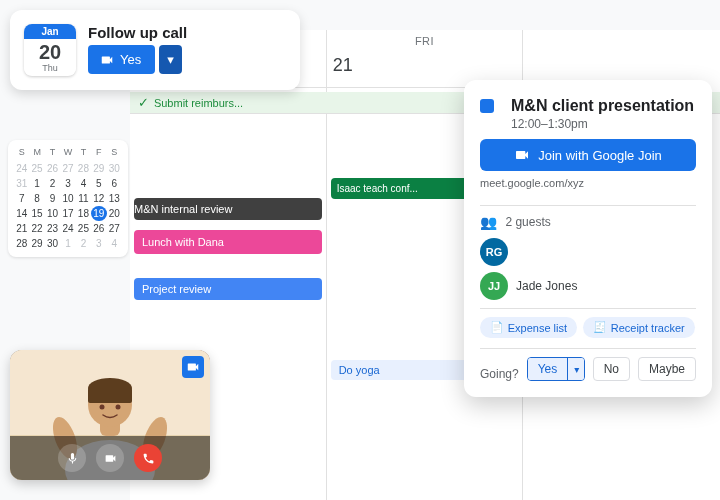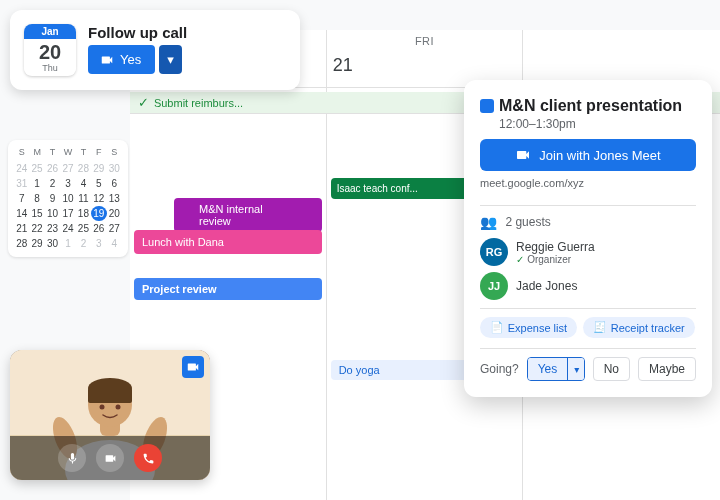--- a/index.html
+++ b/index.html
@@ -256,21 +256,21 @@
       background: white;
       border-radius: 12px;
       box-shadow: 0 8px 24px rgba(0,0,0,0.2);
       z-index: 30;
       padding: 16px;
     }
 
     .popup-header {
       display: flex;
       align-items: flex-start;
-      gap: 5px;
+      gap: 17px;
       margin-bottom: 8px;
     }
 
     .popup-color-dot {
       width: 14px;
       height: 14px;
       border-radius: 3px;
       background: #1a73e8;
       flex-shrink: 0;
       margin-top: 3px;
@@ -371,21 +371,21 @@
       background: #e8f0fe;
       color: #1967d2;
       border-radius: 12px;
       padding: 4px 10px;
       font-size: 11px;
       cursor: pointer;
     }
 
     .popup-footer {
       display: flex;
-      align-items: center;
+      align-items: flex-end;
       gap: 8px;
       margin-top: 10px;
       padding-top: 8px;
       border-top: 1px solid #e0e0e0;
     }
 
     .going-label {
       font-size: 12px;
       color: #5f6368;
       margin-right: auto;
@@ -442,21 +442,21 @@
     }
 
     .project-event {
       position: absolute;
       top: 248px;
       left: 4px;
       right: 4px;
       background: #4285f4;
       color: white;
       font-size: 11px;
-      font-weight: 700;
+      font-weight: 400;
       padding: 5px 8px;
       border-radius: 4px;
     }
 
     .yoga-event {
       position: absolute;
       top: 330px;
       left: 4px;
       right: 4px;
       background: #e8f0fe;
@@ -476,26 +476,25 @@
       font-size: 11px;
       padding: 5px 8px;
       border-radius: 4px;
     }
 
     .mn-internal {
       position: absolute;
       top: 168px;
       left: 4px;
       right: 4px;
-      background: #a21caf;
-      color: white;
-      font-size: 11px;
-      padding: 5px 25px;
-      border-radius: 4px;
-      margin-left: 40px;
+      background: #404040;
+      color: white;
+      font-size: 11px;
+      padding: 5px 0;
+      border-radius: 4px;
     }
 
     .dentist-event {
       position: absolute;
       top: 215px;
       left: 4px;
       right: 4px;
       background: #e8eaed;
       color: #3c4043;
       font-size: 10px;
@@ -746,41 +745,35 @@
     <div>
       <div class="popup-title">M&amp;N client presentation</div>
       <div class="popup-time">12:00–1:30pm</div>
     </div>
   </div>
 
   <button class="join-btn">
     <svg width="16" height="16" viewBox="0 0 24 24" fill="white">
       <path d="M17 10.5V7c0-.55-.45-1-1-1H4c-.55 0-1 .45-1 1v10c0 .55.45 1 1 1h12c.55 0 1-.45 1-1v-3.5l4 4v-11l-4 4z"></path>
     </svg>
-    <span>Join with Jones Meet</span>
+    <span>Join with Google Join</span>
   </button>
 
   <div class="popup-meet-url">meet.google.com/xyz</div>
 
   <hr class="popup-divider">
 
   <div class="popup-guests">
     <span class="guests-icon">👥</span>
     <span style="font-size:12px;color:#5f6368;">2 guests</span>
   </div>
 
   <div class="guest-row">
     <div class="guest-avatar" style="background:#0369a1;">
       <span>RG</span>
-    </div>
-    <div>
-      <div class="guest-name">Reggie Guerra</div>
-      <div class="guest-role">
-        <span style="color:#1e8e3e;">✓</span> <span>Organizer</span>
-      </div>
     </div>
   </div>
 
   <div class="guest-row">
     <div class="guest-avatar" style="background:#34a853;">
       <span>JJ</span>
     </div>
     <div>
       <div class="guest-name">Jade Jones</div>
     </div>

